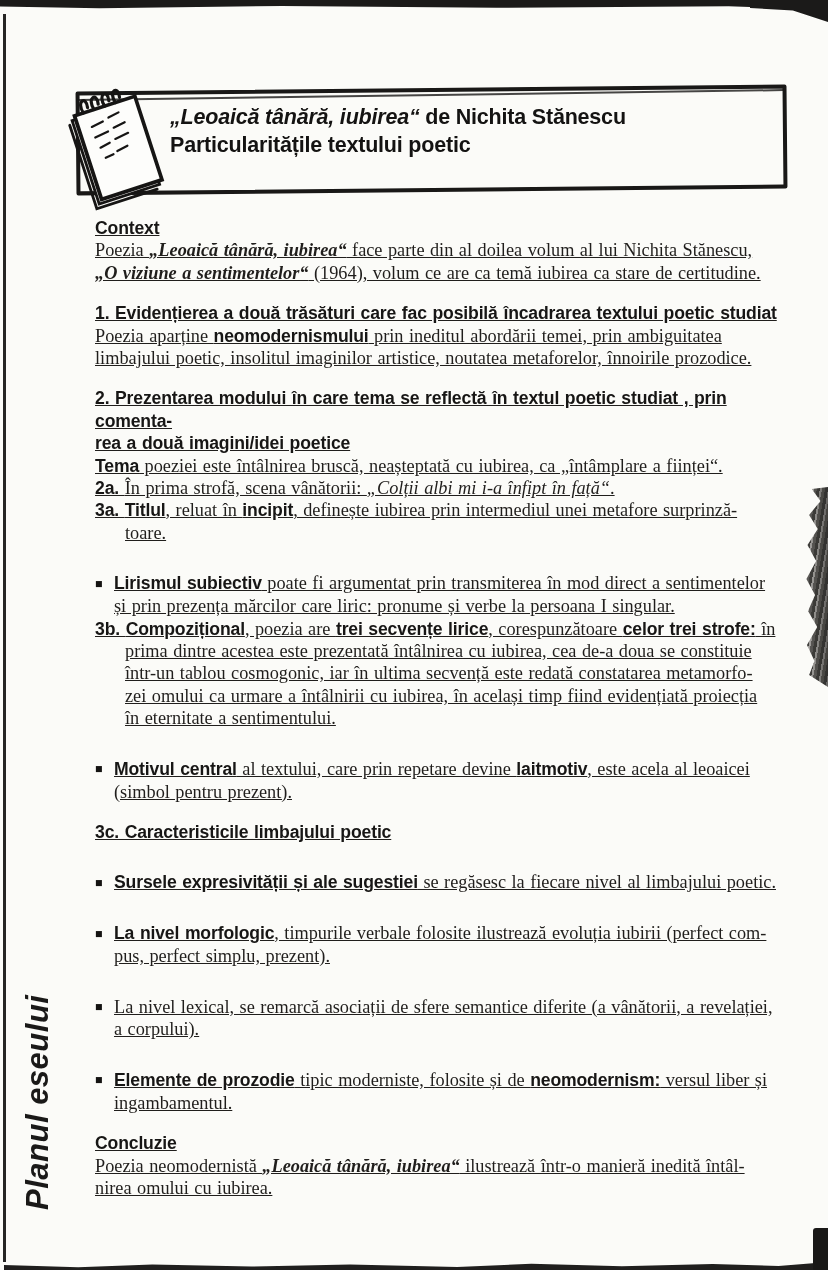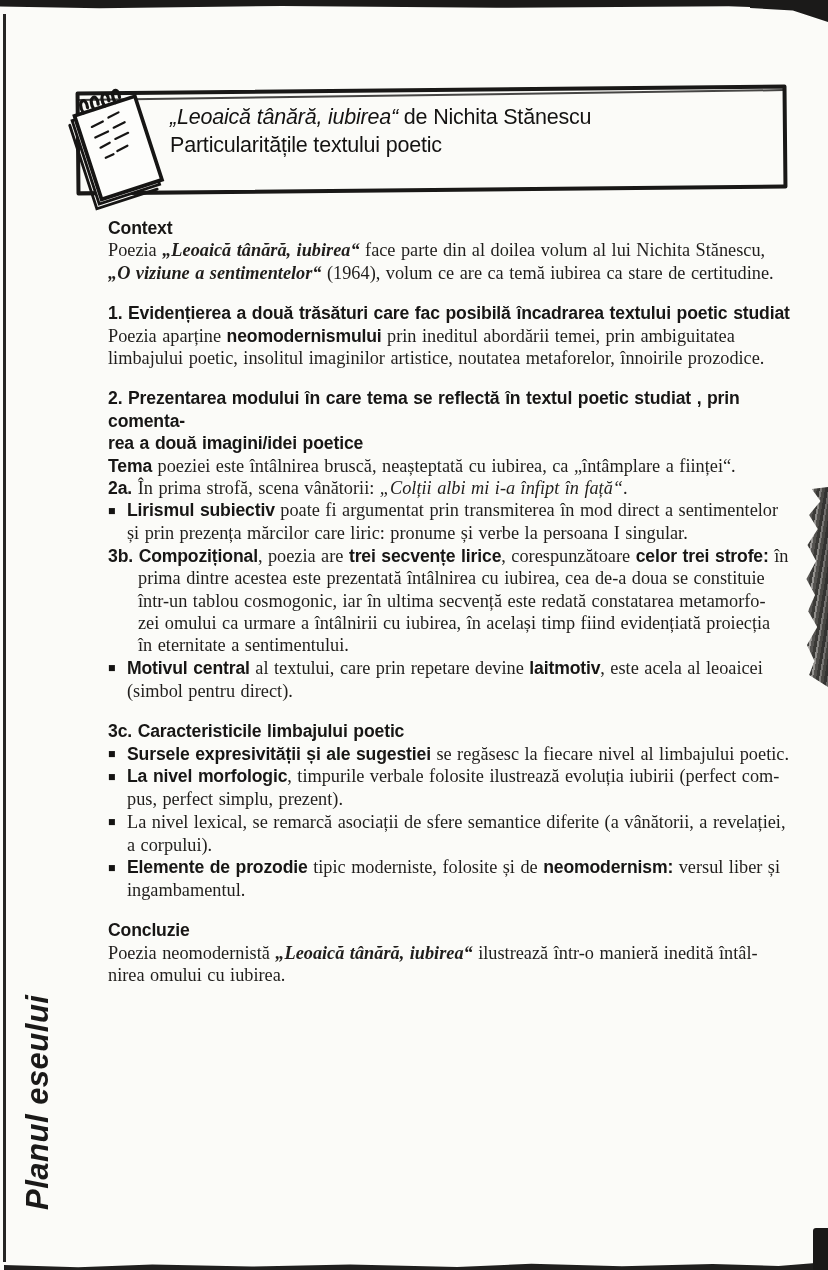--- a/index.html
+++ b/index.html
@@ -24,33 +24,33 @@
     clip-path:polygon(0 45%,9% 70%,18% 40%,30% 62%,42% 38%,55% 66%,64% 30%,75% 58%,86% 34%,94% 55%,100% 10%,100% 100%,0 100%); }
   .corner-blob { position:absolute; right:0; bottom:0; width:15px; height:42px; background:#191817; border-radius:3px 0 0 1px; }
 
   
   .header-box { position:absolute; left:76px; top:88px; width:711px; height:104px;
     border:4px solid #191817; border-radius:2px; transform:rotate(-0.55deg); background:transparent; }
   .header-box::before { content:""; position:absolute; left:-1px; right:-1px; top:2px; height:2px;
     background:#191817; transform:rotate(-0.25deg); opacity:.8; }
   .notepad { position:absolute; left:62px; top:62px; width:112px; height:158px; }
   .header-title { position:absolute; left:170px; top:104px; width:600px;
-    font-family:"Liberation Sans", sans-serif; font-weight:400;
+    font-family:"Liberation Sans", sans-serif; font-weight:700;
     font-size:21.5px; line-height:27.5px; color:#141312; letter-spacing:-0.2px; }
   .s-hbi { font-style:italic; }
 
   
-  .content { position:absolute; left:108px; top:217px; width:707px;
-    font-size:18.3px; line-height:22.4px; word-spacing:0.05em; color:#201e1c; }
+  .content { position:absolute; left:95px; top:217px; width:707px;
+    font-size:18.3px; line-height:22.4px; word-spacing:0.05em; color:#201e1c;text-decoration:underline; }
   .content > :first-child { margin-top:0; }
   .b-heading { font-family:"Liberation Sans", sans-serif; font-weight:700;
     font-size:17.6px; letter-spacing:-0.15px; margin-top:18px; color:#171615; }
   .b-para { }
   .b-item { padding-left:30px; text-indent:-30px; }
-  .b-bullet { padding-left:19px; text-indent:-19px; }
+  .b-bullet { padding-left:19px; text-indent:-19px;margin-top:28px; }
   .bullet { display:inline-block; width:19px; text-indent:0; font-size:12.5px; vertical-align:1.5px; color:#141312; }
   .s-b { font-family:"Liberation Sans", sans-serif; font-weight:700; font-size:17.6px; letter-spacing:-0.15px; color:#171615;text-align:right; }
   .s-si { font-style:italic; }
   .s-sbi { font-weight:700; font-style:italic; }
 
   
   .sidebar-label { position:absolute; left:20px; top:975px; height:235px;
     writing-mode:vertical-rl; transform:rotate(180deg);
     font-family:"Liberation Sans", sans-serif; font-style:italic; font-weight:700;
     font-size:31px; letter-spacing:0.5px; color:#1a1918; }
@@ -84,23 +84,24 @@
 <div class="header-title"><span class="s-hbi">„Leoaică tânără, iubirea“ </span><span>de Nichita Stănescu</span><br><span>Particularitățile textului poetic</span></div>
 
 <div class="content">
     <div class="b-heading"><span>Context</span></div>
     <div class="b-para"><span>Poezia </span><span class="s-sbi">„Leoaică tânără, iubirea“</span><span> face parte din al doilea volum al lui Nichita Stănescu,</span><br><span class="s-sbi">„O viziune a sentimentelor“</span><span> (1964), volum ce are ca temă iubirea ca stare de certitudine.</span></div>
     <div class="b-heading"><span>1. Evidențierea a două trăsături care fac posibilă încadrarea textului poetic studiat</span><br></div>
     <div class="b-para"><span>Poezia aparține </span><span class="s-b">neomodernismului</span><span> prin ineditul abordării temei, prin ambiguitatea</span><br><span>limbajului poetic, insolitul imaginilor artistice, noutatea metaforelor, înnoirile prozodice.</span></div>
     <div class="b-heading"><span>2. Prezentarea modului în care tema se reflectă în textul poetic studiat , prin comenta-</span><br><span>rea a două imagini/idei poetice</span></div>
     <div class="b-para"><span class="s-b">Tema</span><span> poeziei este întâlnirea bruscă, neașteptată cu iubirea, ca „întâmplare a ființei“.</span></div>
     <div class="b-item"><span class="s-b">2a. </span><span>În prima strofă, scena vânătorii: </span><span class="s-si">„Colții albi mi i-a înfipt în față“</span><span>.</span></div>
+    <div class="b-item"><span class="s-b">3a. </span><span class="s-b">Titlul</span><span>, reluat în </span><span class="s-b">incipit</span><span>, definește iubirea prin intermediul unei metafore surprinză-</span><br><span>toare.</span></div>
     <div class="b-bullet"><span class="bullet">■</span><span class="s-b">Lirismul subiectiv</span><span> poate fi argumentat prin transmiterea în mod direct a sentimentelor</span><br><span>și prin prezența mărcilor care liric: pronume și verbe la persoana I singular.</span></div>
     <div class="b-item"><span class="s-b">3b. </span><span class="s-b">Compozițional</span><span>, poezia are </span><span class="s-b">trei secvențe lirice</span><span>, corespunzătoare </span><span class="s-b">celor trei strofe:</span><span> în</span><br><span>prima dintre acestea este prezentată întâlnirea cu iubirea, cea de-a doua se constituie</span><br><span>într-un tablou cosmogonic, iar în ultima secvență este redată constatarea metamorfo-</span><br><span>zei omului ca urmare a întâlnirii cu iubirea, în același timp fiind evidențiată proiecția</span><br><span>în eternitate a sentimentului.</span></div>
-    <div class="b-bullet"><span class="bullet">■</span><span class="s-b">Motivul central</span><span> al textului, care prin repetare devine </span><span class="s-b">laitmotiv</span><span>, este acela al leoaicei</span><br><span>(simbol pentru direct).</span></div>
+    <div class="b-bullet"><span class="bullet">■</span><span class="s-b">Motivul central</span><span> al textului, care prin repetare devine </span><span class="s-b">laitmotiv</span><span>, este acela al leoaicei</span><br><span>(simbol pentru prezent).</span></div>
     <div class="b-heading"><span>3c. Caracteristicile limbajului poetic</span></div>
     <div class="b-bullet"><span class="bullet">■</span><span class="s-b">Sursele expresivității și ale sugestiei</span><span> se regăsesc la fiecare nivel al limbajului poetic.</span></div>
     <div class="b-bullet"><span class="bullet">■</span><span class="s-b">La nivel morfologic</span><span>, timpurile verbale folosite ilustrează evoluția iubirii (perfect com-</span><br><span>pus, perfect simplu, prezent).</span></div>
     <div class="b-bullet"><span class="bullet">■</span><span>La nivel lexical, se remarcă asociații de sfere semantice diferite (a vânătorii, a revelației,</span><br><span>a corpului).</span></div>
     <div class="b-bullet"><span class="bullet">■</span><span class="s-b">Elemente de prozodie</span><span> tipic moderniste, folosite și de </span><span class="s-b">neomodernism:</span><span> versul liber și</span><br><span>ingambamentul.</span></div>
     <div class="b-heading"><span>Concluzie</span></div>
     <div class="b-para"><span>Poezia neomodernistă </span><span class="s-sbi">„Leoaică tânără, iubirea“</span><span> ilustrează într-o manieră inedită întâl-</span><br><span>nirea omului cu iubirea.</span></div>
   </div>
 
 <div class="sidebar-label">Planul eseului</div>

